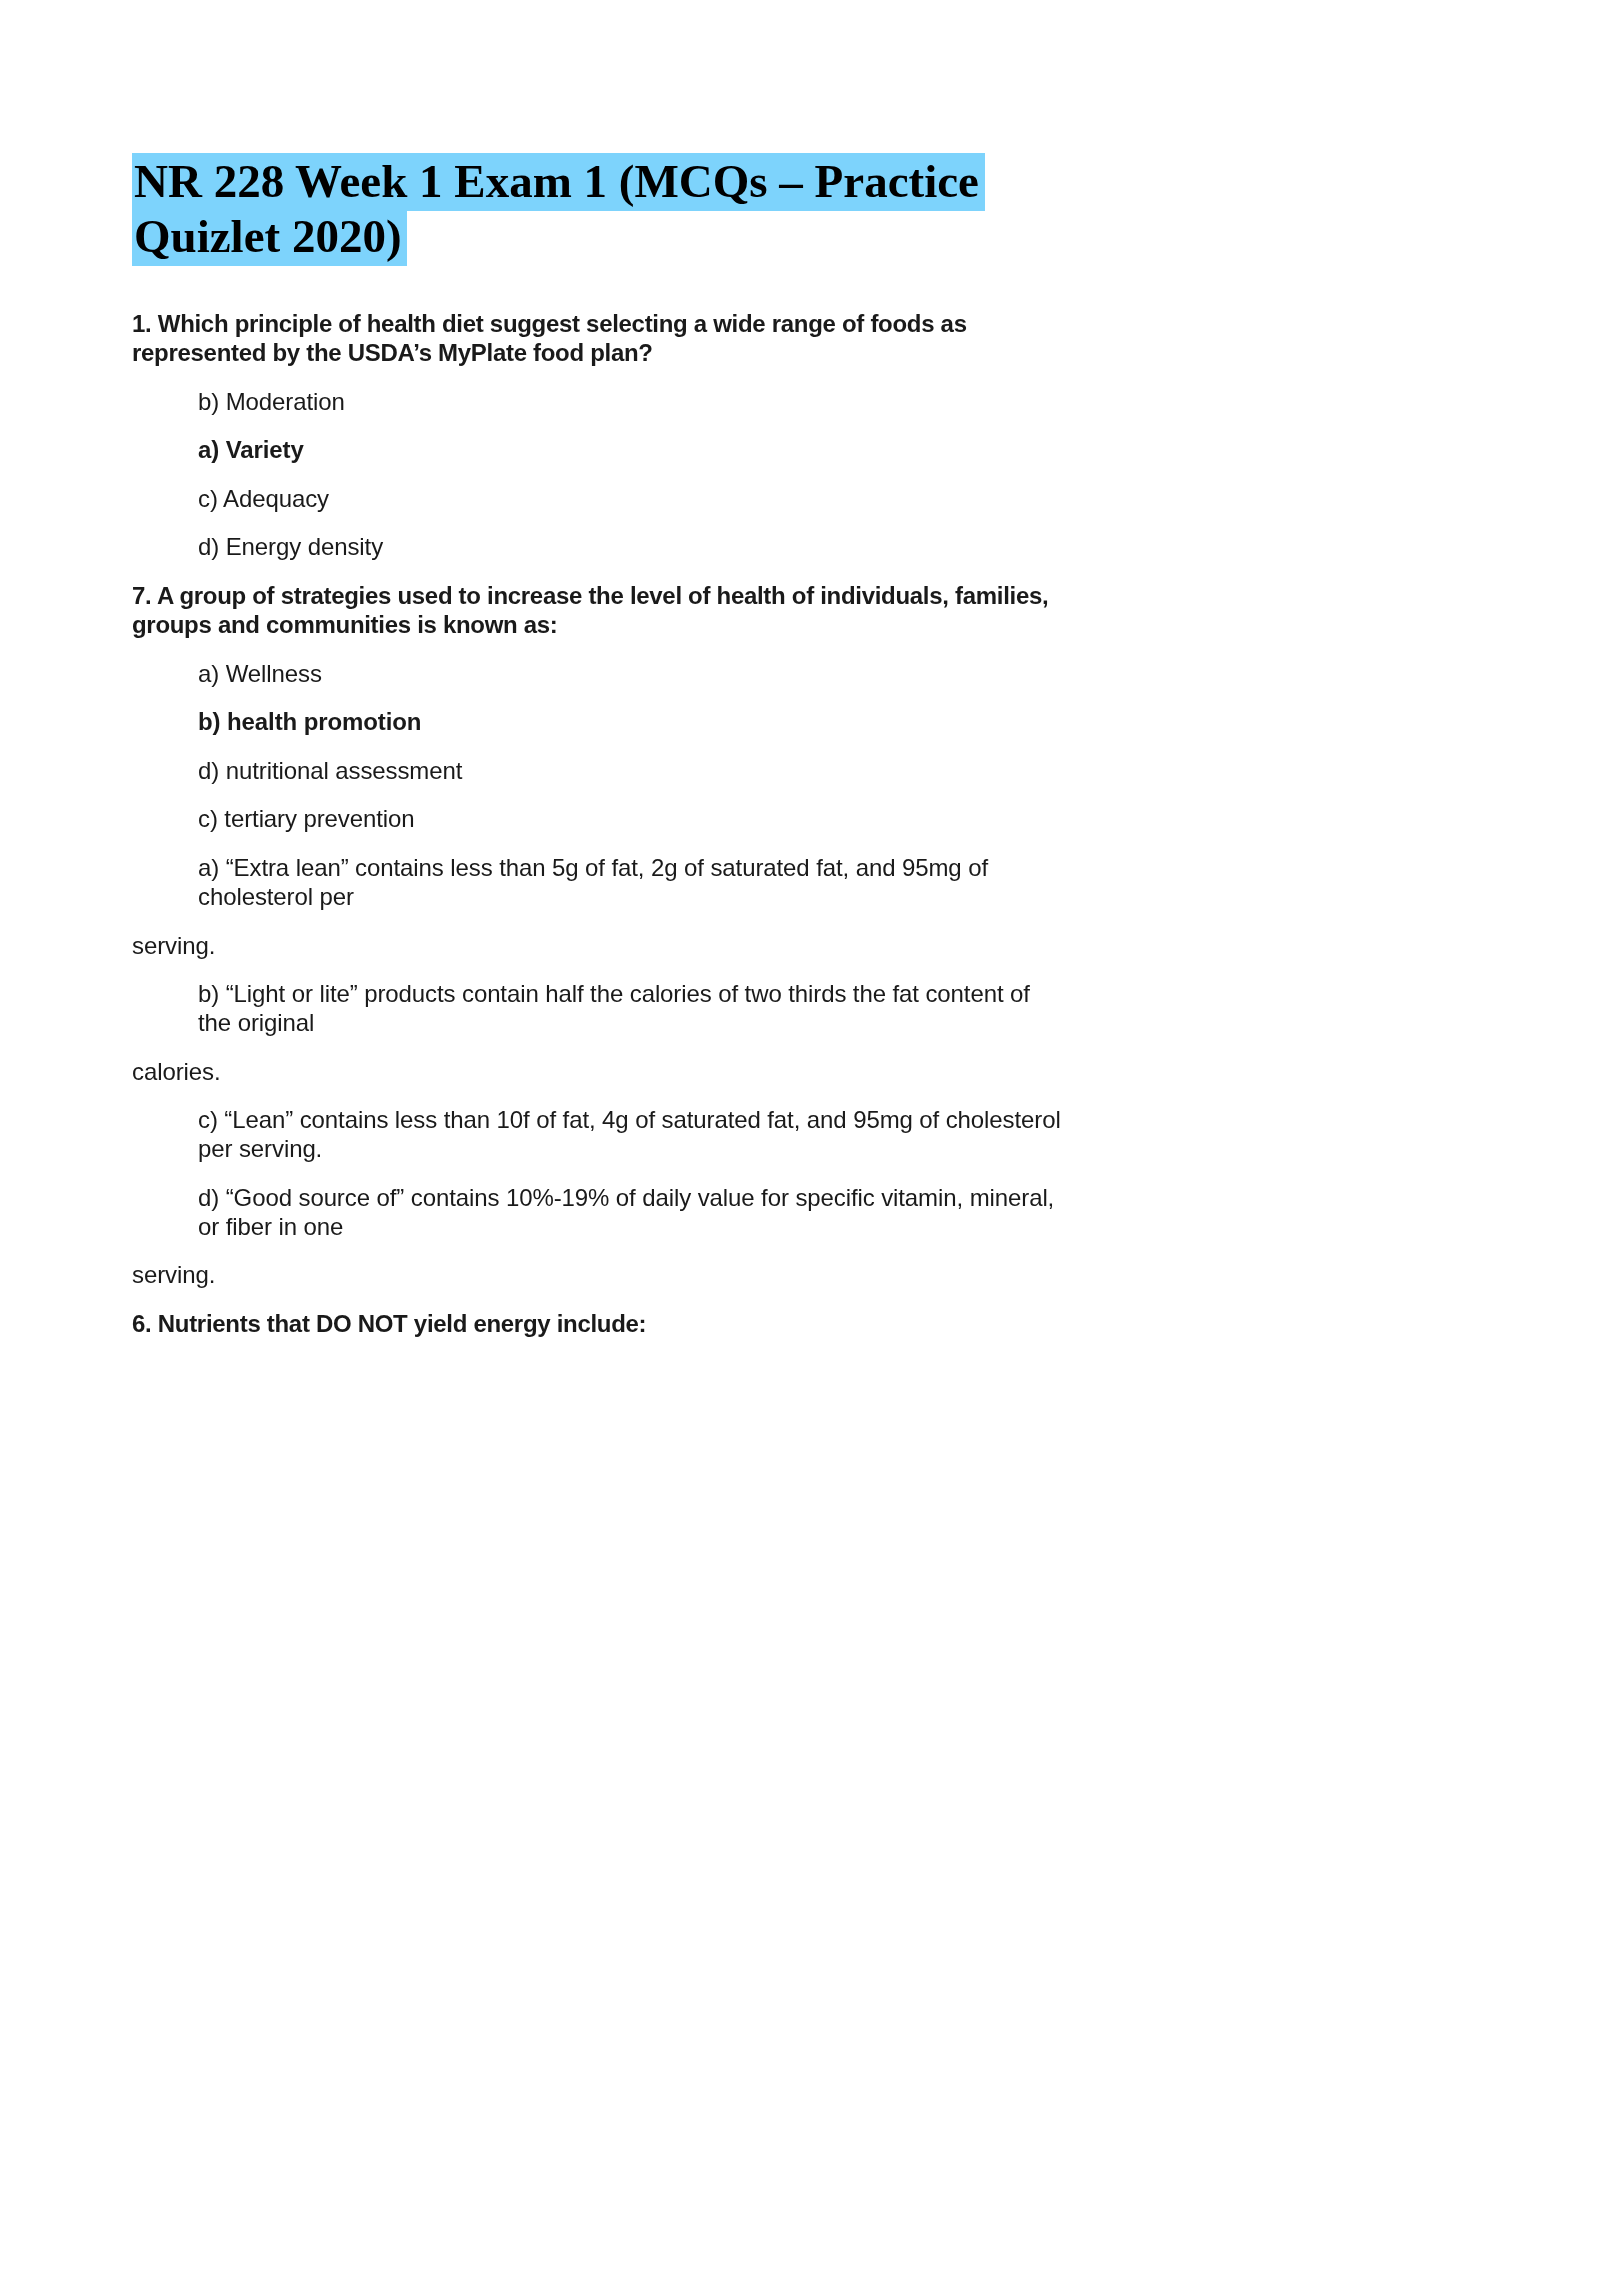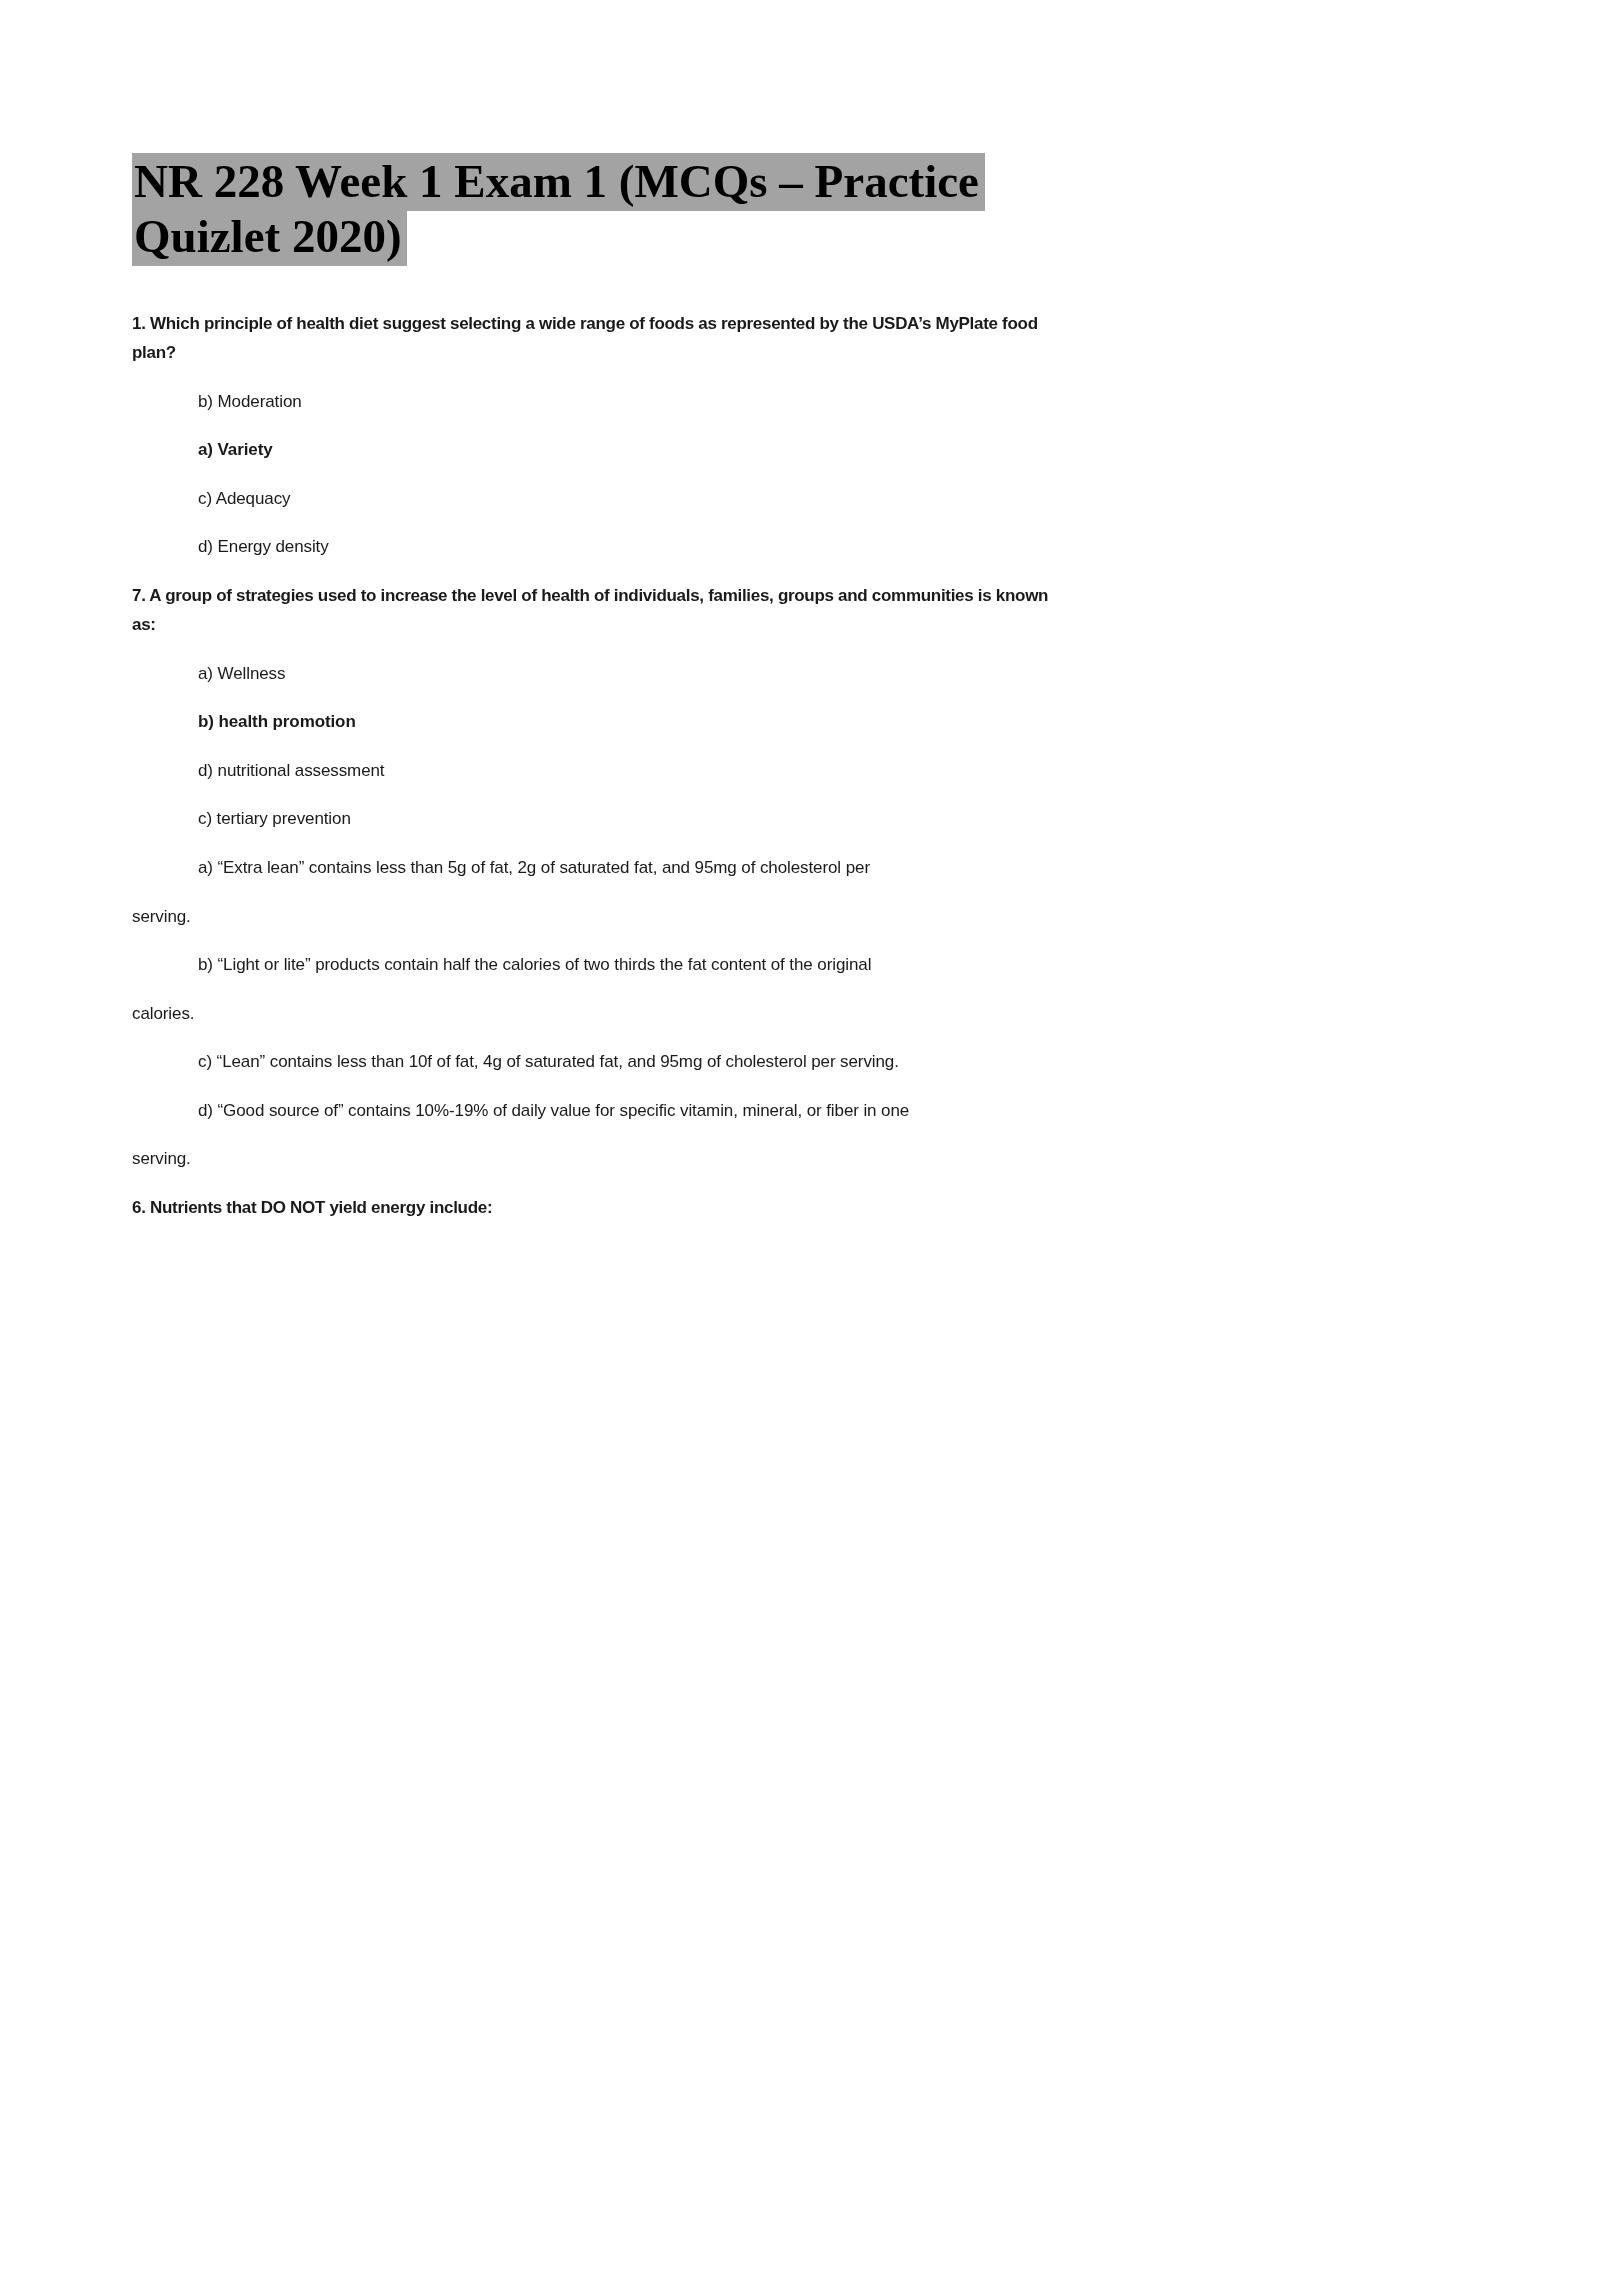--- a/index.html
+++ b/index.html
@@ -26,40 +26,40 @@
     color: #000000;
     margin: 0 0 45px 0;
   }
   .highlight {
     background: #00e510;
     padding: 2px 5.9px 3.9px 2px;
     box-decoration-break: clone;
     -webkit-box-decoration-break: clone;
   }
   p {
-    font-size: 17px;
+    font-size: 24px;
     line-height: 29px;
     letter-spacing: -0.1px;
     margin: 0 0 19.6px 0;
   }
   .q {
     font-weight: 700;
     letter-spacing: -0.3px;
   }
   .opt { padding-left: 66px; }
   .bold { font-weight: 700; }
   .cont { padding-left: 0; }
   section { margin: 0; }
 </style>
 </head>
 <body>
 
 <main class="content">
 
-  <h1 class="title"><span class="highlight" style="background: #a3a3a3;">NR 228 Week 1 Exam 1 (MCQs – Practice Quizlet 2020)</span></h1>
+  <h1 class="title"><span class="highlight" style="background: #7dd3fc;">NR 228 Week 1 Exam 1 (MCQs – Practice Quizlet 2020)</span></h1>
 
   <section>
     <p class="q">1. Which principle of health diet suggest selecting a wide range of foods as represented by the USDA’s MyPlate food plan?</p>
     <p class="opt">b) Moderation</p>
     <p class="opt bold">a) Variety</p>
     <p class="opt">c) Adequacy</p>
     <p class="opt">d) Energy density</p>
   </section>
 
   <section>

